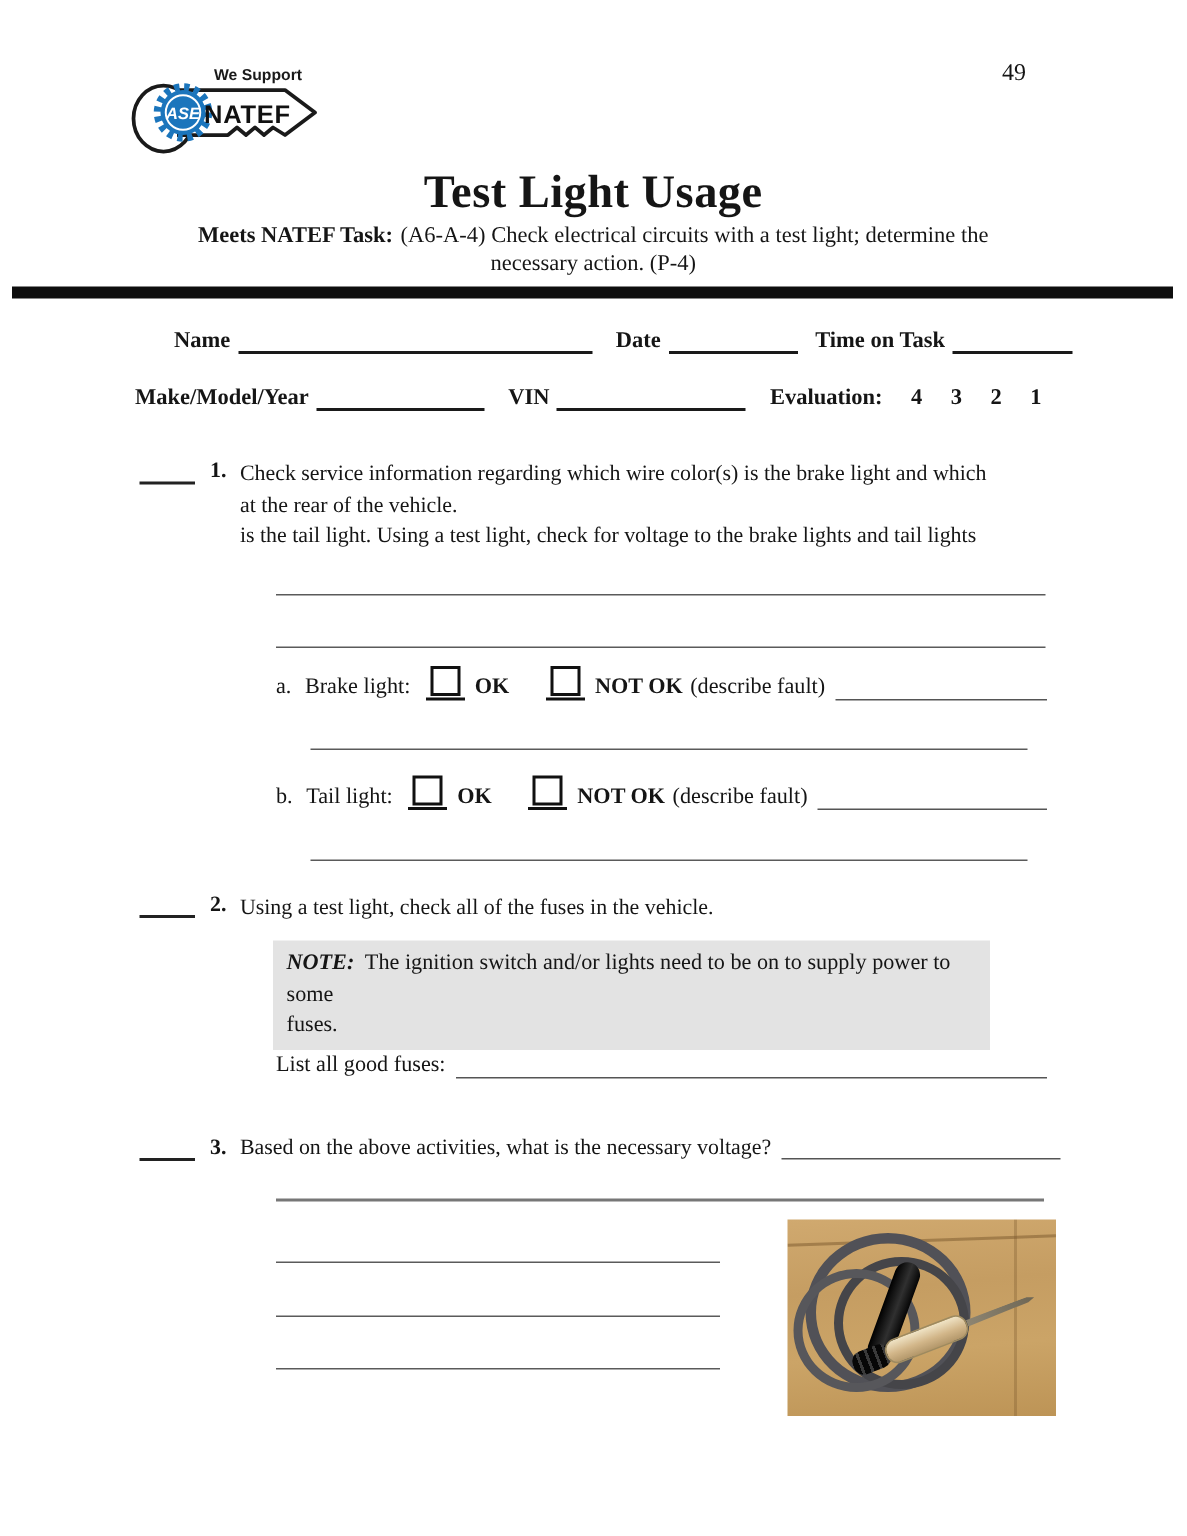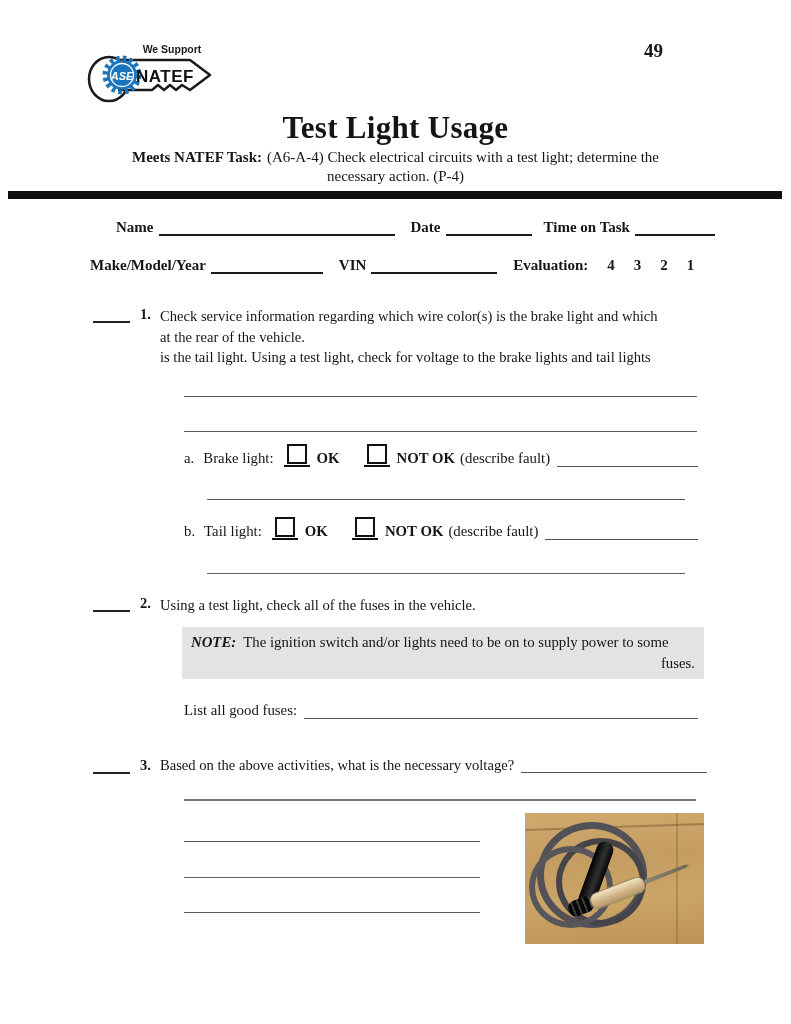--- a/index.html
+++ b/index.html
@@ -1,19 +1,19 @@
 <!DOCTYPE html>
 <html><head>
 <meta charset="utf-8">
 <style>
   html,body{margin:0;padding:0;background:#fff;}
   .page{position:relative;width:791px;height:1024px;background:#ffffff;overflow:hidden;
         font-family:"Liberation Serif",serif;color:#151515;font-size:15px;}
 
-  .page-number{position:absolute;left:644px;top:40px;font-weight:bold;font-size:19px;}
+  .page-number{position:absolute;left:668px;top:40px;font-weight:normal;font-size:16px;}
 
   .logo{position:absolute;left:86px;top:42px;width:134px;height:66px;}
 
   .title{position:absolute;left:0;top:110px;width:791px;text-align:center;margin:0;
          font-size:31px;font-weight:bold;letter-spacing:.3px;}
   .subtitle{position:absolute;left:0;top:149px;width:791px;text-align:center;font-size:15px;}
   .subtitle .tlabel{font-weight:bold;margin-right:5px;}
   .subtitle2{position:absolute;left:0;top:168px;width:791px;text-align:center;font-size:15px;}
 
   .rule-thick{position:absolute;left:8px;top:191px;width:774px;height:8px;background:#0e0e0e;}
@@ -35,24 +35,24 @@
   .hline{position:absolute;height:0;border-bottom:1.5px solid #5a5a5a;}
   .hline.dark{border-bottom-color:#777;border-bottom-width:2px;}
 
   .chkrow{position:absolute;left:184px;width:514px;display:flex;align-items:flex-end;font-size:14.8px;}
   .subname{margin-left:9px;}
   .cwrap{flex:none;display:inline-block;border-bottom:2px solid #111;padding:0 3px;margin:0 7px 0 10px;line-height:0;height:21px;}
   .cbx{display:inline-block;width:16px;height:16px;border:2px solid #111;background:#fff;}
   .bold{font-weight:bold;}
   .gap14{width:14px;flex:none;}
 
-  .note{position:absolute;left:182px;top:627px;width:522px;box-sizing:border-box;
+  .note{position:absolute;left:182px;top:627px;width:478px;box-sizing:border-box;
         background:#e3e3e3;padding:5px 9px 6px 9px;font-size:14.8px;line-height:1.4;}
   .note .nlabel{font-weight:bold;font-style:italic;margin-right:7px;}
-  .note .nline2{display:block;text-align:right;}
+  .note .nline2{display:block;}
 
   
   .photo{position:absolute;left:525px;top:813px;width:179px;height:131px;overflow:hidden;
          background:linear-gradient(175deg,#d0a96f 0%,#c59d62 35%,#cba467 65%,#bd9456 100%);}
   .seam-h{position:absolute;left:0;right:0;top:13px;height:2px;background:rgba(122,88,44,.5);transform:rotate(-2deg);}
   .seam-v{position:absolute;top:0;bottom:0;right:26px;width:2px;background:rgba(122,88,44,.32);}
   .coil{position:absolute;border-radius:50%;border:6px solid #4e4e52;}
   .c1{left:12px;top:9px;width:96px;height:92px;border-width:7px;border-color:#515157;}
   .c2{left:31px;top:25px;width:78px;height:76px;border-color:#454549;}
   .c3{left:4px;top:33px;width:72px;height:70px;border-color:#57575b;}

